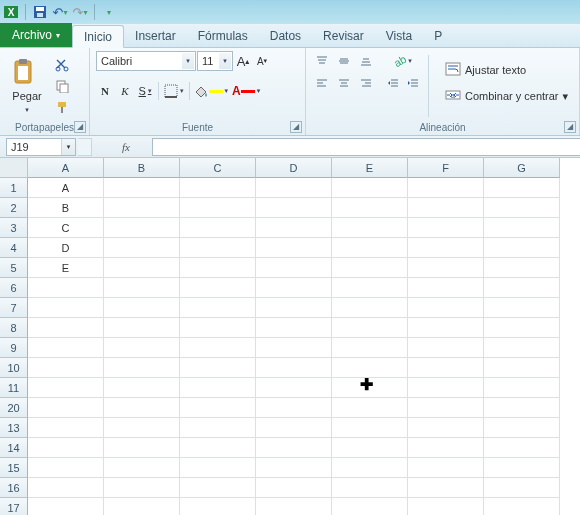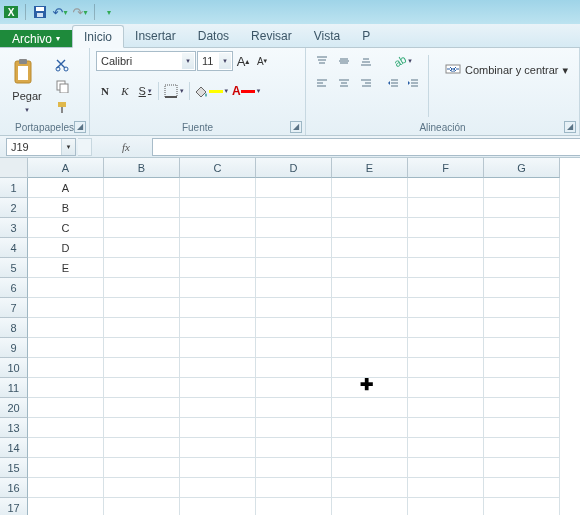--- a/index.html
+++ b/index.html
@@ -4,21 +4,21 @@
 <style>
 * { box-sizing: border-box; margin: 0; padding: 0; font-family: "Segoe UI", Tahoma, sans-serif; }
 body { width: 580px; height: 515px; overflow: hidden; background: #fff; font-size: 11px; color: #333; }
 
 .titlebar { height: 24px; background: linear-gradient(#9fd4e8,#bce3f0); display: flex; align-items: center; padding: 0 2px; gap: 2px; }
 .titlebar .tb-ico { width: 18px; height: 18px; display: flex; align-items: center; justify-content: center; }
 .titlebar .sep { width: 1px; height: 16px; background: rgba(0,0,0,.2); margin: 0 3px; }
 .qat-dd { font-size: 8px; color: #3a5; }
 
 .tabs { height: 24px; background: linear-gradient(#e9f3f8,#d6eaf4); display: flex; align-items: flex-end; border-bottom: 1px solid #b8cad3; }
-.tab-file { background: #1e8a3b; color: #fff; height: 17px; padding: 0 12px; display: flex; align-items: center; font-size: 12px; }
+.tab-file { background: #1e8a3b; color: #fff; height: 24px; padding: 0 12px; display: flex; align-items: center; font-size: 12px; }
 .tab { height: 23px; padding: 0 11px; display: flex; align-items: center; color: #3b5566; font-size: 12px; cursor: pointer; }
 .tab.active { background: #f4f9fc; border: 1px solid #b8cad3; border-bottom: 1px solid #f4f9fc; border-radius: 3px 3px 0 0; position: relative; top: 1px; }
 
 .ribbon { height: 88px; background: linear-gradient(#f5fafd,#e5f0f6); border-bottom: 1px solid #b8cad3; display: flex; }
 .group { border-right: 1px solid #c7d8e1; display: flex; flex-direction: column; }
 .group-body { flex: 1; padding: 3px 6px 0 6px; display: flex; gap: 4px; }
 .group-label { text-align: center; font-size: 10px; color: #5b7486; padding: 1px 4px 2px; position: relative; }
 .group-label .dlaunch { position: absolute; right: 3px; bottom: 2px; width: 12px; height: 12px; border: 1px solid #9db7c5; font-size: 8px; line-height: 10px; color: #5b7486; }
 
 .big-btn { display: flex; flex-direction: column; align-items: center; justify-content: center; width: 42px; gap: 4px; }
@@ -94,20 +94,21 @@
       </div>
 </div>
 
 <div class="tabs">
   <div class="tab-file">
         <span>Archivo</span>
         <span style="font-size:8px;margin-left:4px">▾</span>
       </div>
   <div class="tab active">Inicio</div>
   <div class="tab">Insertar</div>
+  <div class="tab">Fórmulas</div>
   <div class="tab">Datos</div>
   <div class="tab">Revisar</div>
   <div class="tab">Vista</div>
   <div class="tab">P</div>
 </div>
 
 <div class="ribbon">
 
   <div class="group" style="width:90px">
     <div class="group-body">
@@ -268,20 +269,29 @@
                   <line x1="4" y1="9" x2="11" y2="9" stroke="#5b7486"></line>
                   <path d="M1 4 L3 6 L1 8" fill="#2b5fa5"></path>
                 </svg>
               </div>
         </div>
       </div>
       <div style="width:1px;background:#c7d8e1;margin:4px 2px"></div>
       <div class="wrapmerge">
         <div class="wm-btn">
           <div class="wm-ico"><svg width="16" height="14">
+                  <rect x="1" y="1" width="14" height="12" fill="#fff" stroke="#888"></rect>
+                  <line x1="3" y1="4" x2="13" y2="4" stroke="#2b5fa5"></line>
+                  <line x1="3" y1="7" x2="10" y2="7" stroke="#2b5fa5"></line>
+                  <path d="M10 7 q3 0 3 3" fill="none" stroke="#2b5fa5"></path>
+                </svg></div>
+          <span>Ajustar texto</span>
+        </div>
+        <div class="wm-btn">
+          <div class="wm-ico"><svg width="16" height="14">
                   <rect x="1" y="3" width="14" height="8" fill="#fff" stroke="#888"></rect>
                   <text x="8" y="10" font-size="7" text-anchor="middle" fill="#2b5fa5">a</text>
                   <path d="M2 7 L5 7 M11 7 L14 7" stroke="#2b5fa5"></path>
                   <path d="M5 5 L7 7 L5 9 M11 5 L9 7 L11 9" fill="none" stroke="#2b5fa5"></path>
                 </svg></div>
           <span>Combinar y centrar</span>
               <span class="dd2">▾</span>
         </div>
       </div>
     </div>

